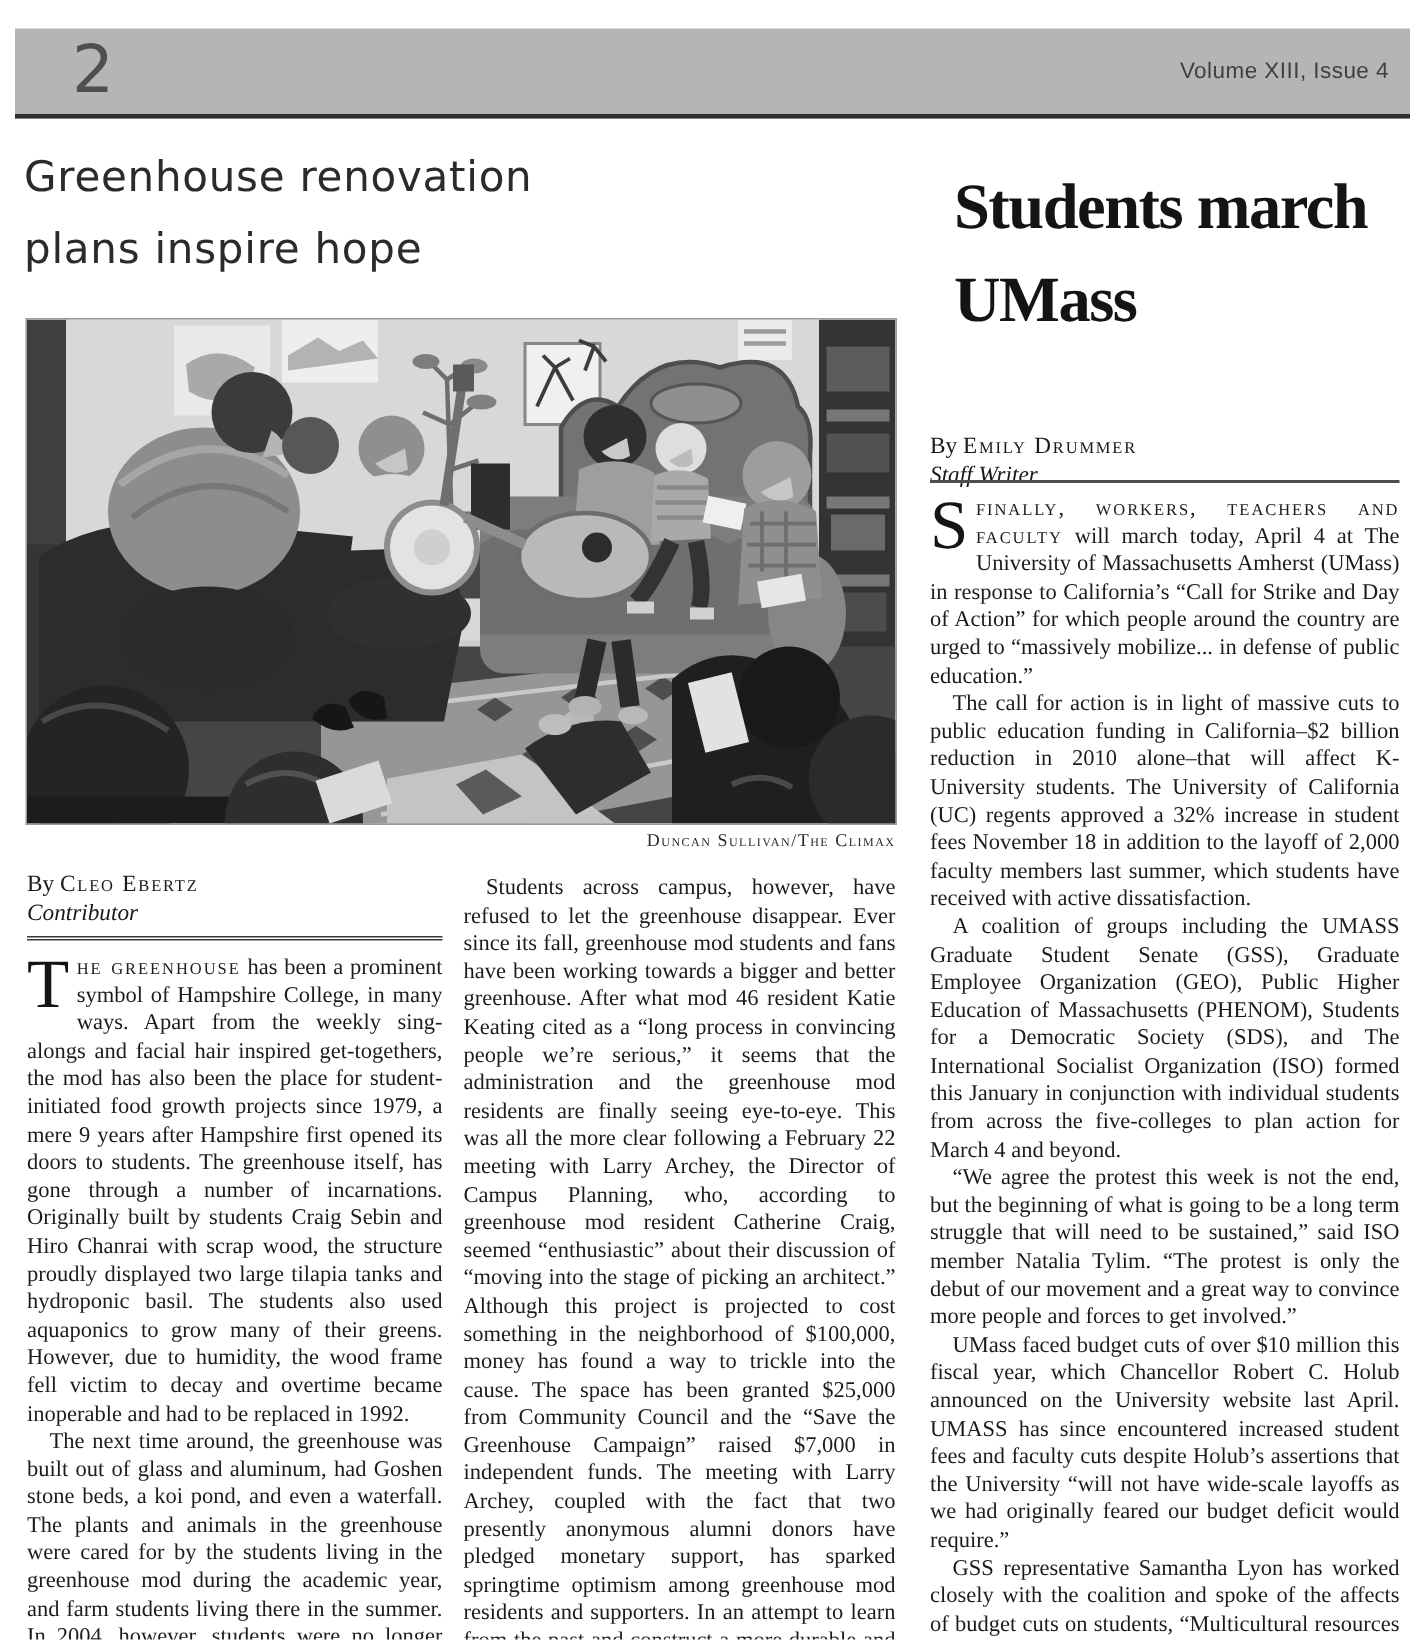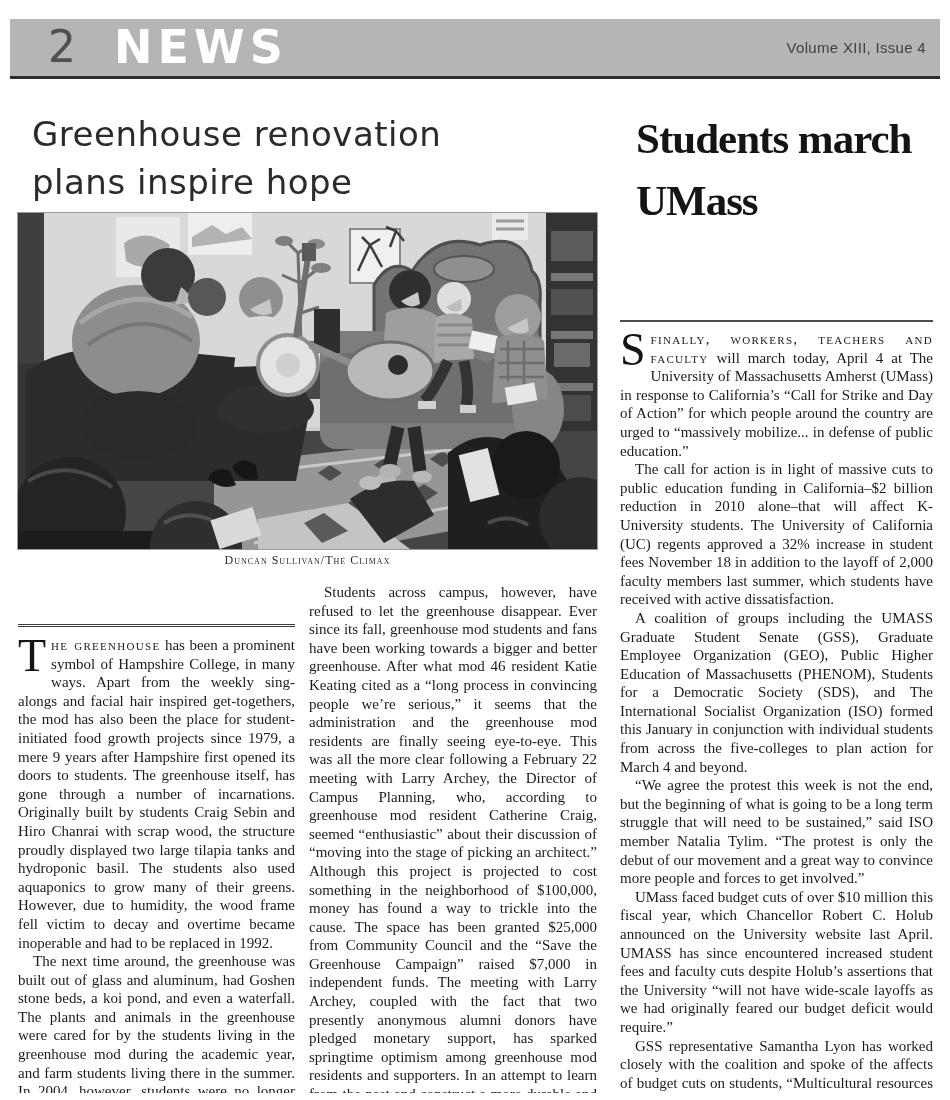--- a/index.html
+++ b/index.html
@@ -10,34 +10,34 @@
   .masthead{position:absolute;left:10px;top:19px;width:930px;height:57px;
             background:#b5b5b5;border-bottom:3px solid #2e2e2e;}
   .pagenum{position:absolute;left:38px;top:2px;font-family:"DejaVu Sans",sans-serif;
            font-size:44px;color:#4f4f4f;}
   .section{position:absolute;left:104px;top:1px;font-family:"DejaVu Sans",sans-serif;
            font-weight:700;font-size:46px;color:#ffffff;letter-spacing:5px;}
   .issue{position:absolute;right:14px;top:20px;font-family:"Liberation Sans",sans-serif;
          font-size:15px;color:#404040;letter-spacing:.3px;}
 
   
-  .hl-left{position:absolute;left:16px;top:94px;width:584px;margin:16px;
-           font-family:"DejaVu Sans",sans-serif;font-weight:400;font-size:34px;
+  .hl-left{position:absolute;left:16px;top:94px;width:584px;margin:0;
+           font-family:"DejaVu Sans",sans-serif;font-weight:400;font-size:28px;
            line-height:48px;color:#2b2b2b;letter-spacing:.5px;}
   .hl-left span{display:block;}
   .hl-right{position:absolute;left:620px;top:92px;width:320px;margin:16px;
             font-family:"Liberation Serif",serif;font-weight:700;font-size:43px;
             line-height:62px;color:#141414;letter-spacing:-1px;}
   .hl-right span{display:block;}
 
   
   .photo{position:absolute;left:18px;top:213px;width:579px;height:336px;margin:0;
          background:#cfcfcf;outline:1px solid #9a9a9a;}
   .photo svg{display:block;}
-  .credit{position:absolute;left:18px;top:553px;width:579px;text-align:center;
+  .credit{position:absolute;left:18px;top:553px;width:579px;text-align:right;
           font-size:12px;color:#2a2a2a;font-variant:small-caps;letter-spacing:1px;}
 
   
   .byline{position:absolute;font-size:15.5px;line-height:19px;color:#191919;}
   .byline .name{font-variant:small-caps;letter-spacing:1.2px;}
   .byline .role{font-style:italic;}
   .byline-left{left:18px;top:580px;}
   .byline-right{left:620px;top:288px;}
 
   
@@ -58,21 +58,20 @@
   .dropcap{float:left;font-size:46px;line-height:36px;padding:2px 5px 0 0;color:#141414;}
   .lead{font-variant:small-caps;letter-spacing:1.3px;}
 </style>
 </head>
 <body>
 
 <div class="page">
 
   <header class="masthead">
     <span class="pagenum">2</span>
-    <span class="section">NEWS</span>
     <span class="issue">Volume XIII, Issue 4</span>
   </header>
 
   <h1 class="hl-left">
     <span>Greenhouse renovation</span>
     <span>plans inspire hope</span>
   </h1>
 
   <figure class="photo">
     <svg viewBox="0 0 579 336" width="579" height="336" role="img">
@@ -197,37 +196,45 @@
         <circle cx="508" cy="252" r="34" fill="#191919"></circle>
         <circle cx="563" cy="306" r="42" fill="#2b2b2b"></circle>
         <rect x="446" y="238" width="30" height="48" fill="#e2e2e2" transform="rotate(-14 461 262)"></rect>
         <path d="M470 310 q20 -10 40 2" stroke="#4a4a4a" stroke-width="4" fill="none"></path>
       </g>
     </svg>
   </figure>
 
   <div class="credit">Duncan Sullivan/The Climax</div>
 
+  <div class="byline byline-left">
+    <span>By </span><span class="name">Cleo Ebertz</span>
+    <div class="role">Contributor</div>
+  </div>
 
   <div class="rule-left"></div>
 
   <div class="bodytext col1">
     <p><span class="dropcap">T</span><span class="lead">he greenhouse</span><span> has been a prominent symbol of Hampshire College, in many ways. Apart from the weekly sing-alongs and facial hair inspired get-togethers, the mod has also been the place for student-initiated food growth projects since 1979, a mere 9 years after Hampshire first opened its doors to students. The greenhouse itself, has gone through a number of incarnations. Originally built by students Craig Sebin and Hiro Chanrai with scrap wood, the structure proudly displayed two large tilapia tanks and hydroponic basil. The students also used aquaponics to grow many of their greens. However, due to humidity, the wood frame fell victim to decay and overtime became inoperable and had to be replaced in 1992.</span></p>
     <p class="indent">The next time around, the greenhouse was built out of glass and aluminum, had Goshen stone beds, a koi pond, and even a waterfall. The plants and animals in the greenhouse were cared for by the students living in the greenhouse mod during the academic year, and farm students living there in the summer. In 2004, however, students were no longer allowed to reside on campus during the summer months. As a result, the greenhouse fell into disrepair and required lots of expensive reno-</p>
   </div>
 
   <div class="bodytext col2">
     <p class="indent">Students across campus, however, have refused to let the greenhouse disappear. Ever since its fall, greenhouse mod students and fans have been working towards a bigger and better greenhouse. After what mod 46 resident Katie Keating cited as a “long process in convincing people we’re serious,” it seems that the administration and the greenhouse mod residents are finally seeing eye-to-eye. This was all the more clear following a February 22 meeting with Larry Archey, the Director of Campus Planning, who, according to greenhouse mod resident Catherine Craig, seemed “enthusiastic” about their discussion of “moving into the stage of picking an architect.” Although this project is projected to cost something in the neighborhood of $100,000, money has found a way to trickle into the cause. The space has been granted $25,000 from Community Council and the “Save the Greenhouse Campaign” raised $7,000 in independent funds. The meeting with Larry Archey, coupled with the fact that two presently anonymous alumni donors have pledged monetary support, has sparked springtime optimism among greenhouse mod residents and supporters. In an attempt to learn from the past and construct a more durable and long-standing greenhouse, the</p>
   </div>
 
   <h1 class="hl-right">
     <span>Students march</span>
     <span>UMass</span>
   </h1>
 
+  <div class="byline byline-right">
+    <span>By </span><span class="name">Emily Drummer</span>
+    <div class="role">Staff Writer</div>
+  </div>
 
   <div class="rule-right"></div>
 
   <div class="bodytext col3">
     <p><span class="dropcap">S</span><span class="lead">finally, workers, teachers and faculty</span><span> will march today, April 4 at The University of Massachusetts Amherst (UMass) in response to California’s “Call for Strike and Day of Action” for which people around the country are urged to “massively mobilize... in defense of public education.”</span></p>
     <p class="indent">The call for action is in light of massive cuts to public education funding in California–$2 billion reduction in 2010 alone–that will affect K-University students. The University of California (UC) regents approved a 32% increase in student fees November 18 in addition to the layoff of 2,000 faculty members last summer, which students have received with active dissatisfaction.</p>
     <p class="indent">A coalition of groups including the UMASS Graduate Student Senate (GSS), Graduate Employee Organization (GEO), Public Higher Education of Massachusetts (PHENOM), Students for a Democratic Society (SDS), and The International Socialist Organization (ISO) formed this January in conjunction with individual students from across the five-colleges to plan action for March 4 and beyond.</p>
     <p class="indent">“We agree the protest this week is not the end, but the beginning of what is going to be a long term struggle that will need to be sustained,” said ISO member Natalia Tylim. “The protest is only the debut of our movement and a great way to convince more people and forces to get involved.”</p>
     <p class="indent">UMass faced budget cuts of over $10 million this fiscal year, which Chancellor Robert C. Holub announced on the University website last April. UMASS has since encountered increased student fees and faculty cuts despite Holub’s assertions that the University “will not have wide-scale layoffs as we had originally feared our budget deficit would require.”</p>
     <p class="indent">GSS representative Samantha Lyon has worked closely with the coalition and spoke of the affects of budget cuts on students, “Multicultural resources on campus are being streamlined. A variety of big and small changes–purportedly due to budget cuts and not to a dissonance between the values of the administration and the values of public education–are nega-</p>

